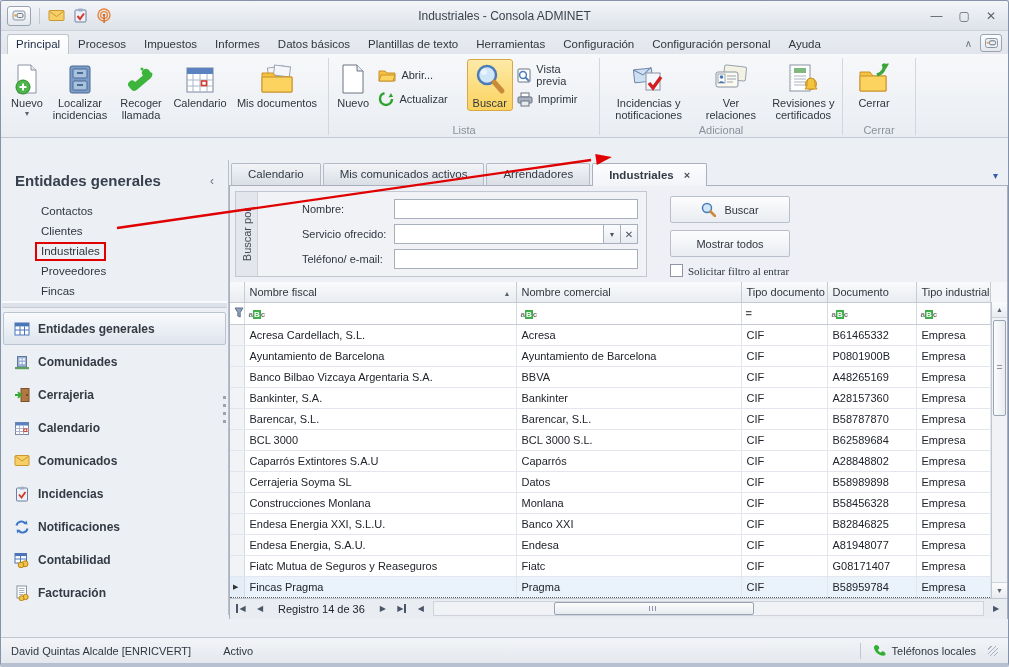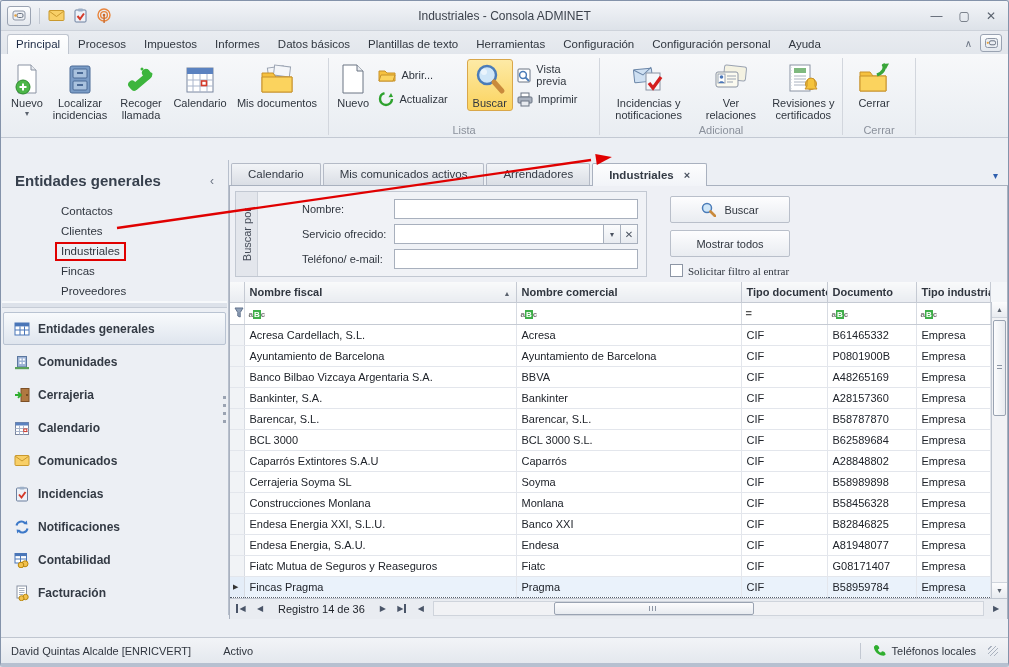--- a/index.html
+++ b/index.html
@@ -47,21 +47,21 @@
   .dd{font-size:8px;color:#5a626e;line-height:6px;}
 
   
   .body{flex:1;display:flex;min-height:0;background:#eceff4;position:relative;align-items:center;}
 
   
   .sidebar{width:228px;flex:none;border-right:1px solid #b7bfcc;display:flex;flex-direction:column;background:#eceff4;}
   .sb-header{display:flex;align-items:center;padding:12px 10px 6px 14px;}
   .sb-title{font-size:15px;font-weight:bold;color:#37404d;flex:1;}
   .sb-collapse{color:#6b7483;font-size:12px;cursor:default;padding-right:4px;}
-  .sb-items{margin-top:6px;padding-left:20px;}
+  .sb-items{margin-top:6px;}
   .sb-item{height:20px;line-height:20px;padding-left:40px;font-size:11.5px;color:#30363f;cursor:default;}
   .sb-item .boxed{display:inline-block;border:2px solid #e00000;padding:0 4px;margin-left:-6px;line-height:15px;}
   .sb-spacer{flex:1;}
   .sb-split{height:7px;border-top:2px solid #f7f9fb;border-bottom:1px solid #c6ccd6;background:#dde2ea;margin:0 1px;}
   .sb-nav{padding:4px 2px 6px;}
   .nav-item{height:33px;display:flex;align-items:center;gap:8px;padding:0 8px 0 10px;
     font-size:12px;font-weight:bold;color:#333a44;border:1px solid transparent;border-radius:2px;cursor:default;}
   .nav-item.sel{background:linear-gradient(#f8fafc,#dfe5ee);border-color:#b9c3d2;}
   .nav-item svg{flex:none;}
 
@@ -95,21 +95,21 @@
   .sbtn{width:120px;height:27px;border:1px solid #b9bfca;border-radius:2px;
     background:linear-gradient(#fdfdfe,#e9ecf1);display:flex;align-items:center;justify-content:center;
     gap:8px;font-size:11px;color:#30363f;cursor:default;margin-bottom:7px;}
   .chkrow{display:flex;align-items:center;gap:5px;margin-top:3px;color:#30363f;font-family:Liberation Serif, serif;}
   .chk{width:13px;height:13px;border:1px solid #8d96a5;background:#fff;flex:none;}
 
   
   .gridwrap{flex:1;position:relative;min-height:0;background:#f4f6f9;}
   table.grid{border-collapse:collapse;table-layout:fixed;width:calc(100% - 16px);background:#fff;}
   table.grid th{height:20px;background:linear-gradient(#f9fafb,#e9ecf1);border-right:1px solid #c5cad3;
-    border-bottom:1px solid #c5cad3;font-weight:bold;text-align:left;padding:0 5px;color:#30363f;white-space:nowrap;overflow:hidden;}
+    border-bottom:1px solid #c5cad3;font-weight:normal;text-align:left;padding:0 5px;color:#30363f;white-space:nowrap;overflow:hidden;}
   th .sort{float:right;font-size:7px;color:#5a626e;margin-top:4px;}
   tr.filterrow td{height:22px;background:#fff;border-right:1px solid #d7dbe2;border-bottom:1px solid #c5cad3;padding:0 4px;}
   .abc{font-size:8px;color:#777;font-weight:bold;letter-spacing:0;}
   .abc b{background:#3fae49;color:#fff;padding:0 1px;font-size:8px;}
   .eq{color:#555;font-weight:bold;}
   tbody.rows td{height:21px;border-right:1px solid #e3e6ec;border-bottom:1px solid #e3e6ec;
     padding:0 5px;white-space:nowrap;overflow:hidden;color:#20242b;background:#fff;}
   tbody.rows td.ind{background:#f1f3f6;border-right:1px solid #d7dbe2;}
   tbody.rows tr.selected td{background:#eaf2fb;border-top:1px dotted #55606e;border-bottom:1px dotted #55606e;}
   tbody.rows tr.selected td.ind{background:#e4edf8;position:relative;}
@@ -383,22 +383,22 @@
 
     <div class="sidebar">
       <div class="sb-header">
         <span class="sb-title">Entidades generales</span>
         <span class="sb-collapse">‹</span>
       </div>
       <div class="sb-items">
         <div class="sb-item">Contactos</div>
         <div class="sb-item">Clientes</div>
         <div class="sb-item"><span class="boxed">Industriales</span></div>
+        <div class="sb-item">Proveedores</div>
         <div class="sb-item">Fincas</div>
-        <div class="sb-item">Proveedores</div>
       </div>
       <div class="sb-spacer"></div>
       <div class="sb-split"></div>
       <div class="sb-nav">
         <div class="nav-item sel">
           <svg width="16" height="16">
               <rect x="1" y="2" width="14" height="12" fill="#fff" stroke="#4a76b8"></rect>
               <rect x="1" y="2" width="14" height="3.4" fill="#4a76b8"></rect>
               <path d="M1 9h14M6 5.4v8.6M10.5 5.4v8.6" stroke="#4a76b8"></path>
             </svg>
@@ -623,21 +623,21 @@
                   <td>Caparrós Extintores S.A.U</td>
                   <td>Caparrós</td>
                   <td>CIF</td>
                   <td>A28848802</td>
                   <td>Empresa</td>
                 </tr>
 
                 <tr>
                   <td class="ind"></td>
                   <td>Cerrajeria Soyma SL</td>
-                  <td>Soyma</td>
+                  <td>Datos</td>
                   <td>CIF</td>
                   <td>B58989898</td>
                   <td>Empresa</td>
                 </tr>
 
                 <tr>
                   <td class="ind"></td>
                   <td>Construcciones Monlana</td>
                   <td>Monlana</td>
                   <td>CIF</td>

